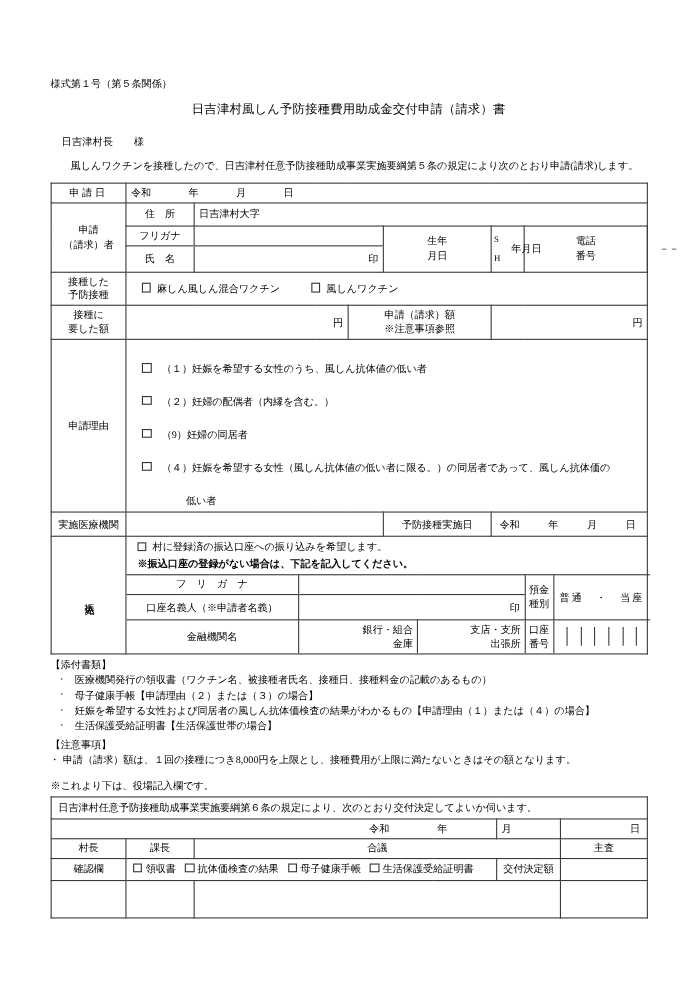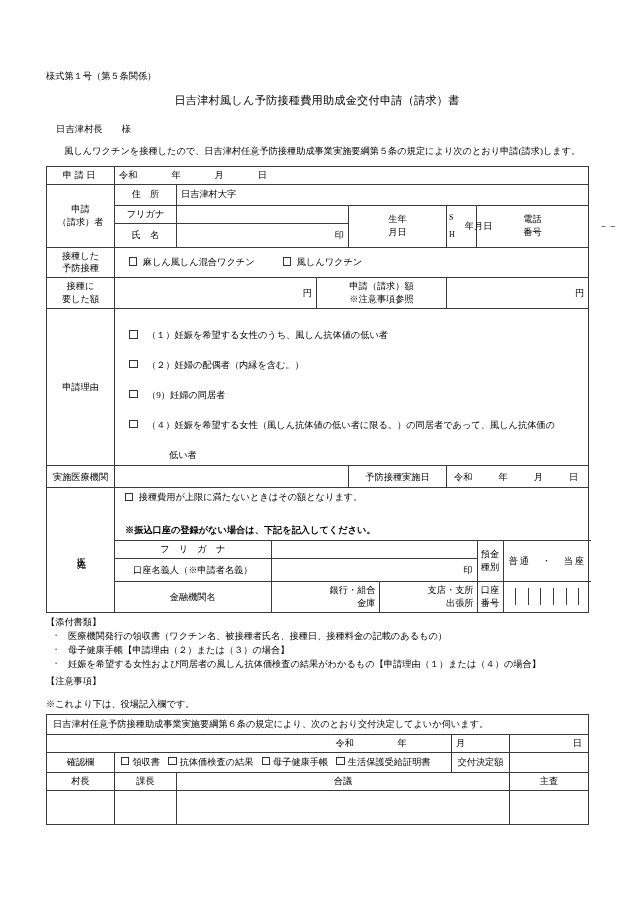--- a/index.html
+++ b/index.html
@@ -306,23 +306,23 @@
             <col style="width:98px">
             <col style="width:26px">
             <col style="width:88px">
           </colgroup>
 
           <tbody>
                 <tr>
             <td colspan="6" style="border-top:none;border-left:none;border-right:none;padding:3px 4px 3px 10px">
               <div>
                 <span class="cb"></span>
-                <span>接種費用が上限に満たないときはその額となります。</span>
+                <span>村に登録済の振込口座への振り込みを希望します。</span>
               </div>
-              <div style="font-weight:bold;margin-top:20px">※振込口座の登録がない場合は、下記を記入してください。</div>
+              <div style="font-weight:bold;margin-top:2px">※振込口座の登録がない場合は、下記を記入してください。</div>
             </td>
           </tr>
 
           <tr>
             <td colspan="2" class="c dashed-b" style="border-left:none">フ　リ　ガ　ナ</td>
             <td colspan="2" class="dashed-b"></td>
             <td rowspan="2" class="c" style="padding:2px 1px">
               <div>預金</div>
               <div>種別</div>
             </td>
@@ -374,24 +374,26 @@
       </td>
     </tr>
   </tbody>
     </table>
 
   <div class="notes">
     <div class="hd">【添付書類】</div>
     <div class="li2">医療機関発行の領収書（ワクチン名、被接種者氏名、接種日、接種料金の記載のあるもの）</div>
     <div class="li2">母子健康手帳【申請理由（２）または（３）の場合】</div>
     <div class="li2">妊娠を希望する女性および同居者の風しん抗体価検査の結果がわかるもの【申請理由（１）または（４）の場合】</div>
+    <div class="li2">生活保護受給証明書【生活保護世帯の場合】</div>
   </div>
 
   <div class="notes">
     <div class="hd">【注意事項】</div>
+    <div class="li">申請（請求）額は、１回の接種につき8,000円を上限とし、接種費用が上限に満たないときはその額となります。</div>
   </div>
 
   <div class="gap"></div>
 
   <div class="office-note">※これより下は、役場記入欄です。</div>
 
   <table class="frm">
     <colgroup>
       <col style="width:68px">
       <col style="width:62px">
@@ -409,38 +411,38 @@
 
     <tr>
       <td colspan="3" style="border-top:none;border-right:none">&nbsp;</td>
       <td class="l" style="border-top:none;border-left:none;border-right:none">令和</td>
       <td class="l" style="border-top:none;border-left:none">年</td>
       <td class="l" style="border-top:none">月</td>
       <td class="r" style="border-top:none;padding-right:6px">日</td>
     </tr>
 
     <tr>
+      <td class="c">村長</td>
+      <td class="c">課長</td>
+      <td class="c" colspan="4">合議</td>
+      <td class="c">主査</td>
+    </tr>
+
+    <tr>
       <td class="c">確認欄</td>
       <td colspan="4" class="top" style="padding:3px 4px 3px 6px">
         <span class="cb"></span><span>領収書</span>
         <span class="cb" style="margin-left:6px"></span><span>抗体価検査の結果</span>
         <span class="cb" style="margin-left:6px"></span><span>母子健康手帳</span>
         <span class="cb" style="margin-left:6px"></span><span>生活保護受給証明書</span>
       </td>
       <td class="c">交付決定額</td>
       <td></td>
     </tr>
 
-    <tr>
-      <td class="c">村長</td>
-      <td class="c">課長</td>
-      <td class="c" colspan="4">合議</td>
-      <td class="c">主査</td>
-    </tr>
-
     <tr style="height:34px">
       <td></td>
       <td></td>
       <td colspan="4"></td>
       <td></td>
     </tr>
   </tbody>
     </table>
 
 </div>

